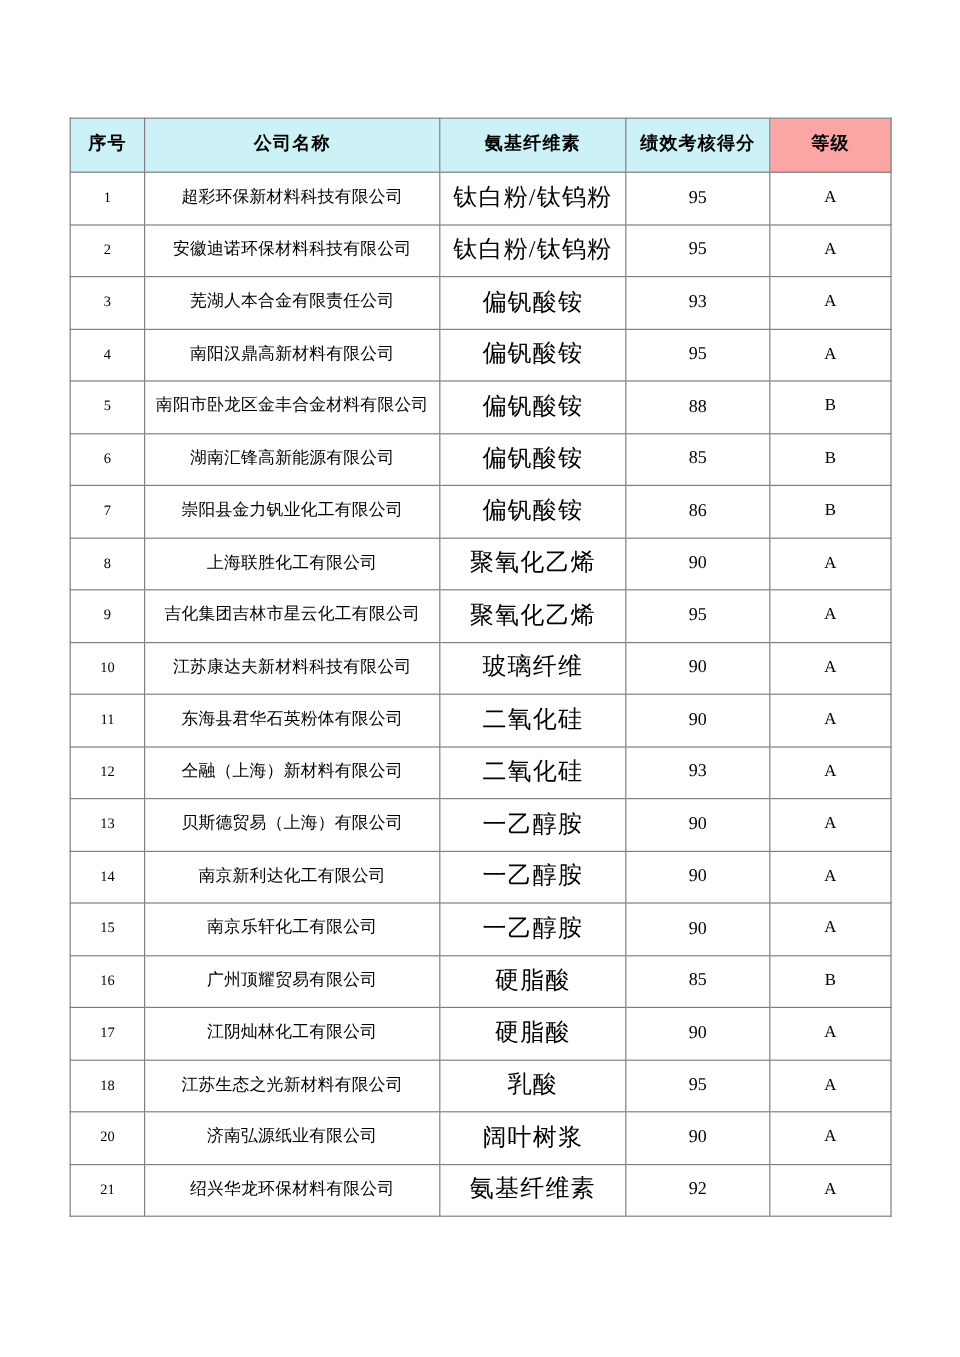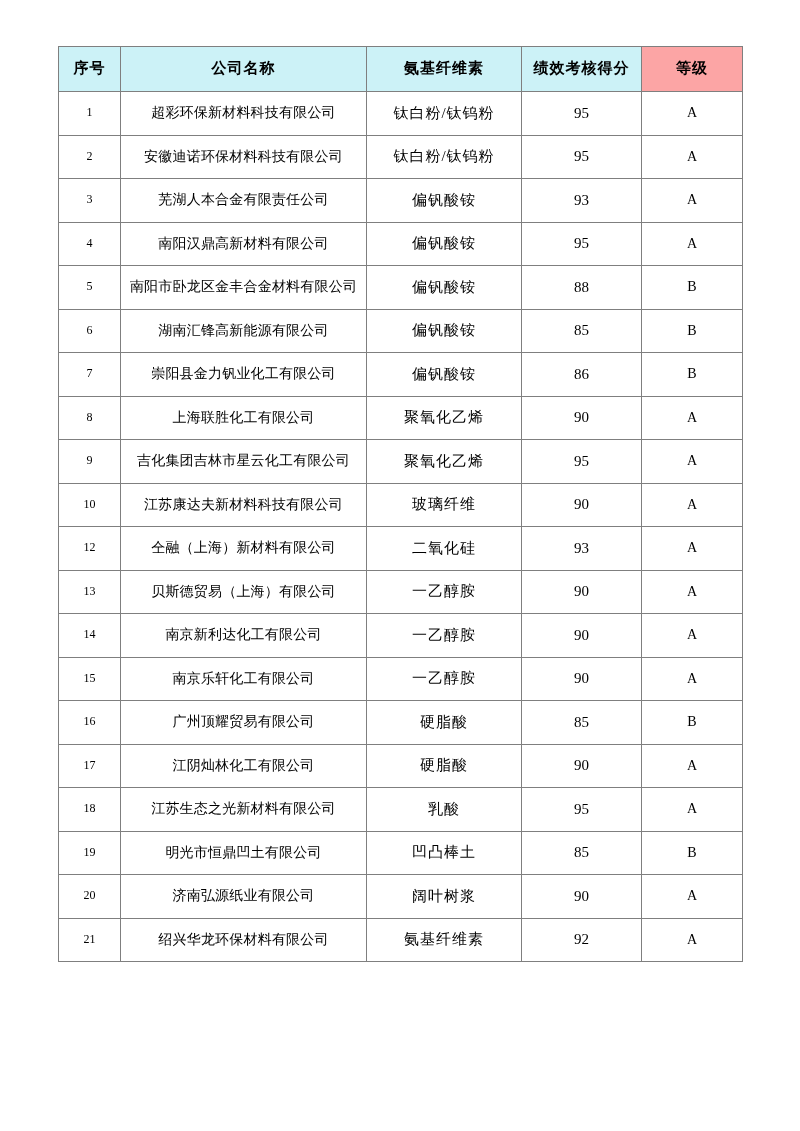--- a/index.html
+++ b/index.html
@@ -11,21 +11,21 @@
     width: 800px;
     height: 1131px;
     font-family: "Liberation Serif", "DejaVu Serif", serif;
     color: #000000;
   }
   .page {
     position: relative;
     width: 800px;
     height: 1131px;
     box-sizing: border-box;
-    padding: 46px 60px 0 58px;
+    padding: 98px 60px 0 58px;
   }
   table.grade-table {
     border-collapse: collapse;
     width: 684px;
     table-layout: fixed;
   }
   table.grade-table col.c-index { width: 62px; }
   table.grade-table col.c-company { width: 246px; }
   table.grade-table col.c-material { width: 155px; }
   table.grade-table col.c-score { width: 120px; }
@@ -51,21 +51,21 @@
     background: #fca5a5;
   }
   table.grade-table td.idx {
     font-size: 12px;
   }
   table.grade-table td.company {
     font-size: 14px;
     letter-spacing: 0.2px;
   }
   table.grade-table td.material {
-    font-size: 15px;
+    font-size: 20px;
     letter-spacing: 1px;
   }
   table.grade-table td.score {
     font-size: 15px;
     text-align: center;
   }
   table.grade-table td.grade {
     font-size: 14px;
   }
 </style>
@@ -155,20 +155,27 @@
         <td class="grade">A</td>
       </tr>
       <tr>
         <td class="idx">10</td>
         <td class="company">江苏康达夫新材料科技有限公司</td>
         <td class="material">玻璃纤维</td>
         <td class="score">90</td>
         <td class="grade">A</td>
       </tr>
       <tr>
+        <td class="idx">11</td>
+        <td class="company">东海县君华石英粉体有限公司</td>
+        <td class="material">二氧化硅</td>
+        <td class="score">90</td>
+        <td class="grade">A</td>
+      </tr>
+      <tr>
         <td class="idx">12</td>
         <td class="company">仝融（上海）新材料有限公司</td>
         <td class="material">二氧化硅</td>
         <td class="score">93</td>
         <td class="grade">A</td>
       </tr>
       <tr>
         <td class="idx">13</td>
         <td class="company">贝斯德贸易（上海）有限公司</td>
         <td class="material">一乙醇胺</td>
@@ -202,27 +209,20 @@
         <td class="material">硬脂酸</td>
         <td class="score">90</td>
         <td class="grade">A</td>
       </tr>
       <tr>
         <td class="idx">18</td>
         <td class="company">江苏生态之光新材料有限公司</td>
         <td class="material">乳酸</td>
         <td class="score">95</td>
         <td class="grade">A</td>
-      </tr>
-      <tr>
-        <td class="idx">19</td>
-        <td class="company">明光市恒鼎凹土有限公司</td>
-        <td class="material">凹凸棒土</td>
-        <td class="score">85</td>
-        <td class="grade">B</td>
       </tr>
       <tr>
         <td class="idx">20</td>
         <td class="company">济南弘源纸业有限公司</td>
         <td class="material">阔叶树浆</td>
         <td class="score">90</td>
         <td class="grade">A</td>
       </tr>
       <tr>
         <td class="idx">21</td>

